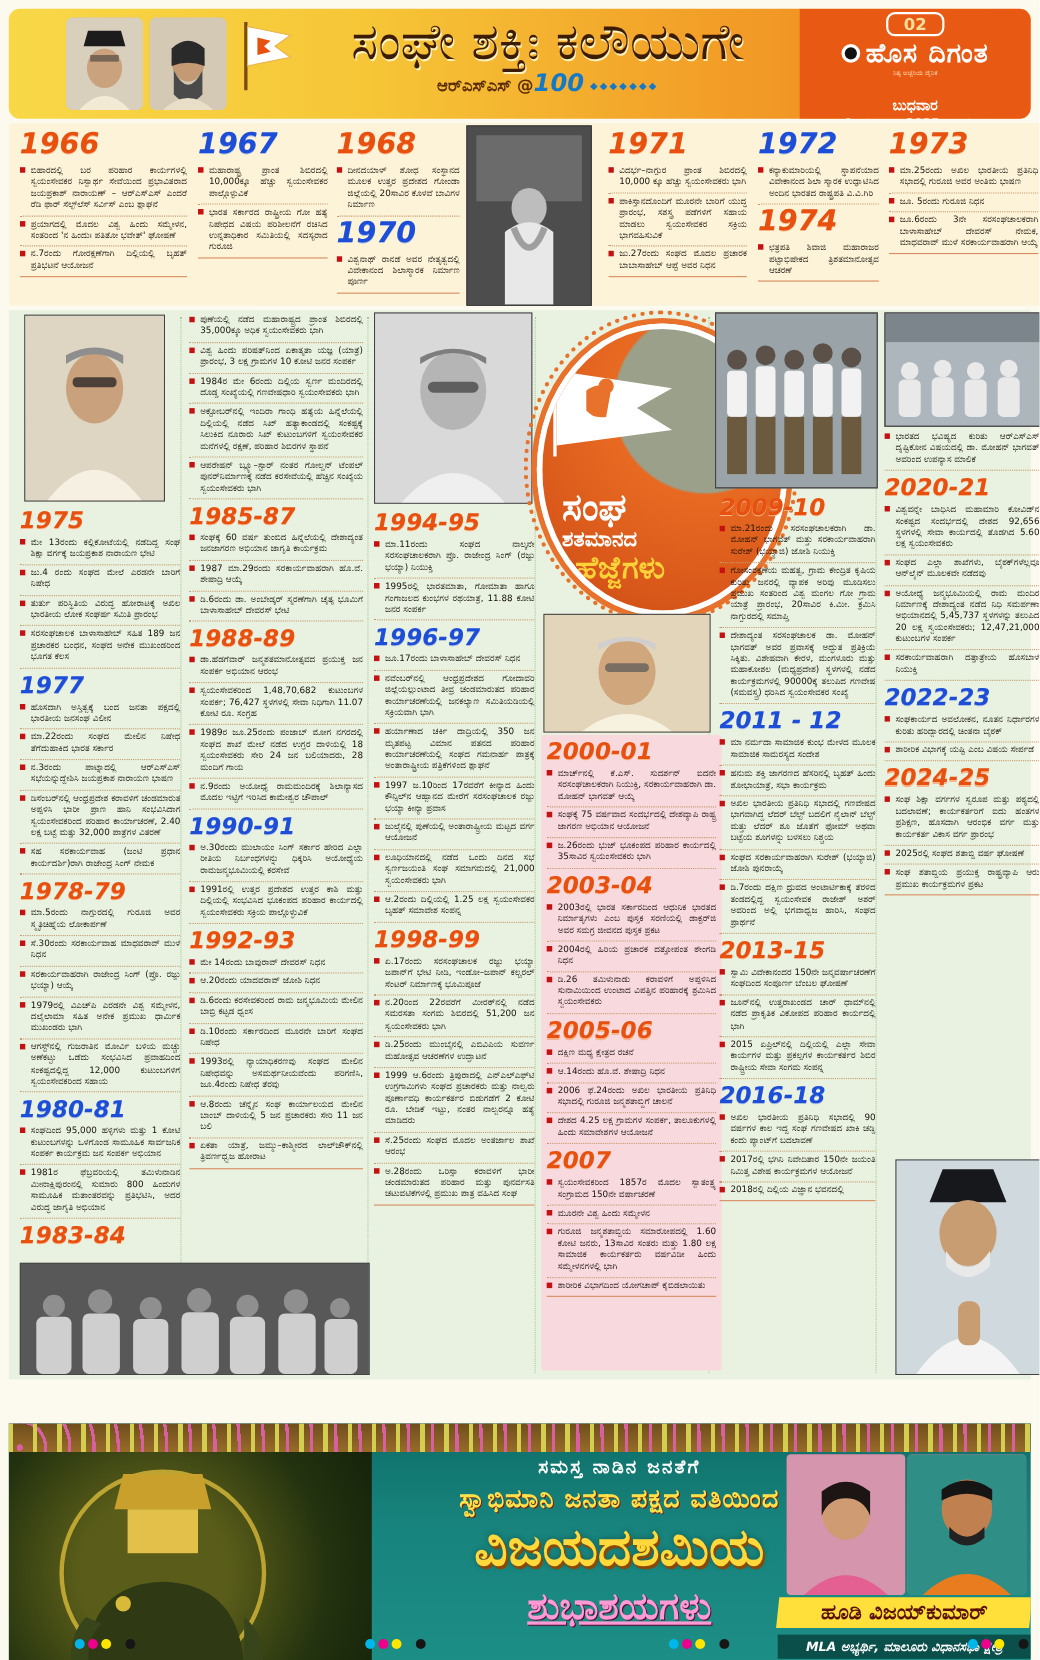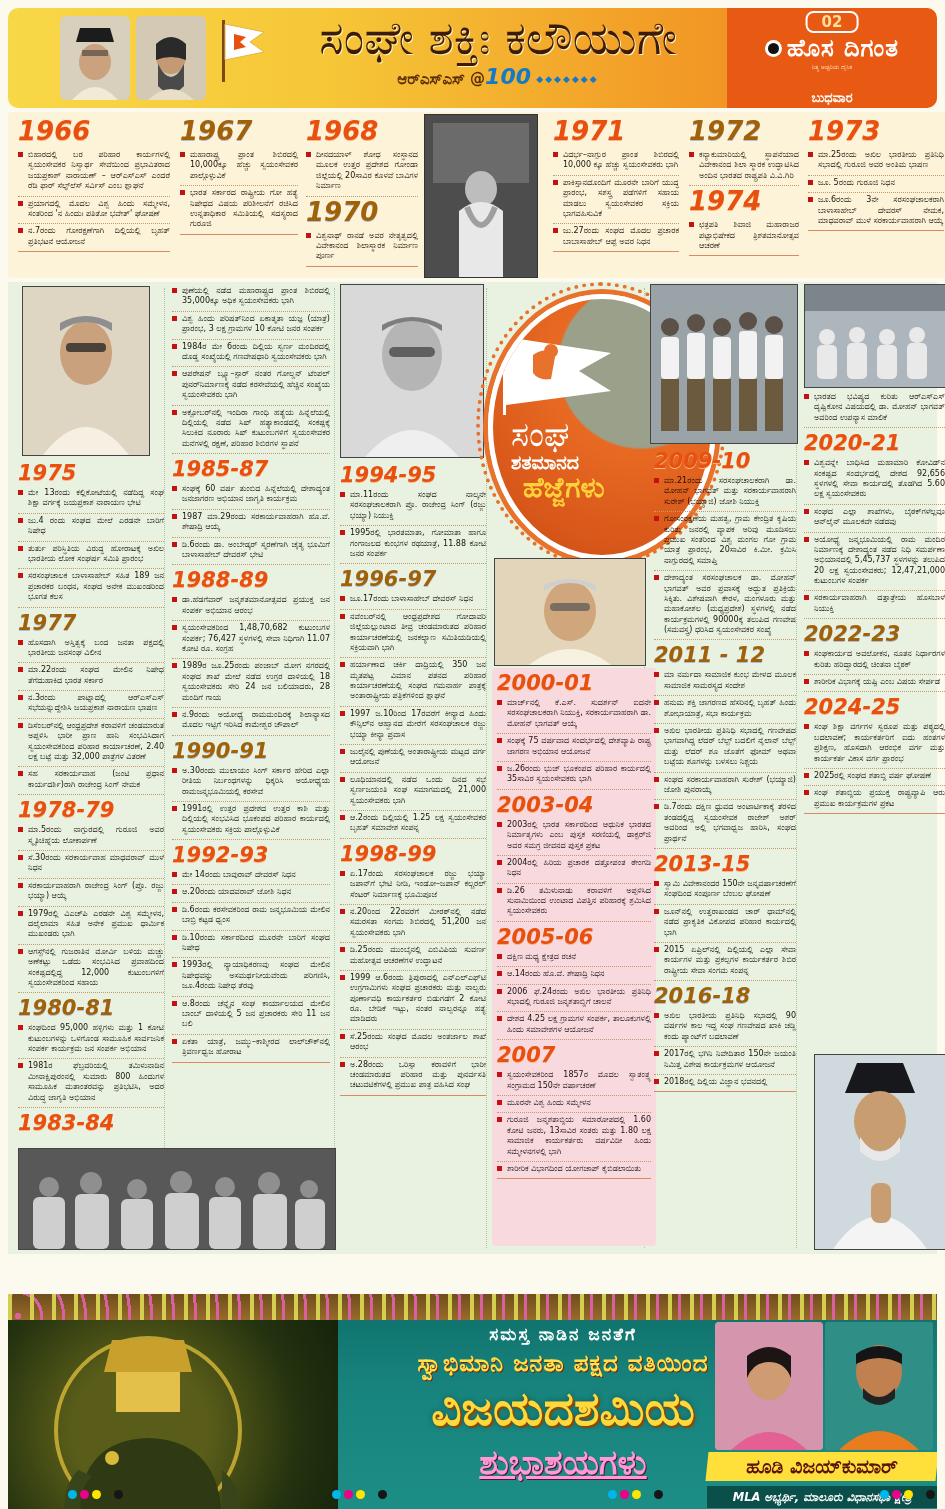--- a/index.html
+++ b/index.html
@@ -37,21 +37,21 @@
   .top-strip{position:absolute;left:8px;top:112px;width:929px;height:166px;background:#fdf3d8;
              border-radius:4px;padding-left:35px;}
   .tcol{position:absolute;top:4px;height:158px;overflow:hidden;}
   .top-photo{position:absolute;left:416px;top:2px;width:112px;height:162px;background:#555;
              border:1px solid #333;overflow:hidden;}
 
   
   .year{font-size:21px;font-weight:800;font-style:italic;margin:5px 0 2px;line-height:1;}
   .top-strip .year{font-size:26px;margin:2px 0 4px;}
   .year.orange{color:#e8500f;text-shadow:0 1px 0 #f9b48b;}
-  .year.blue{color:#a16207;text-shadow:0 1px 0 #aebde0;}
+  .year.blue{color:#1d4ed8;text-shadow:0 1px 0 #aebde0;}
   .entry{position:relative;padding:2px 0 4px 10px;border-bottom:1px dotted #c49a6c;
          font-size:8px;line-height:1.3;color:#17110b;text-align:justify;}
   .entry:last-child{border-bottom:1px solid #d98a5e;}
   .bullet-icon{position:absolute;left:0;top:4px;width:5px;height:5px;background:#c41111;}
 
   
   .main{position:absolute;left:8px;top:282px;width:929px;height:972px;background:#e9f2e0;}
   .vsep{position:absolute;top:6px;bottom:6px;width:0;border-left:1px dotted #a7c79b;}
   .mcol{position:absolute;overflow:hidden;}
   .photo{background:#777;border:1px solid #444;overflow:hidden;position:relative;}
@@ -61,21 +61,21 @@
   .pink-col{background:#f8d9de;border-radius:3px;padding:0 5px;}
 
   
   .medallion{position:absolute;left:470px;top:4px;width:240px;height:276px;}
   .med-circle{position:absolute;left:10px;top:8px;width:218px;height:256px;border-radius:50%;
               background:radial-gradient(circle at 68% 26%,#9aa089 0 34%,#e86a22 35%,#d8571a 75%,#c94d14 100%);
               border:5px solid #fff;box-shadow:0 0 0 5px #e8712b;overflow:hidden;}
   .med-ring{position:absolute;left:-2px;top:-4px;width:242px;height:278px;border-radius:50%;
             border:4px dotted #e8712b;}
   .med-text{position:absolute;left:18px;top:118px;color:#fff;line-height:1.05;}
-  .med-l1{font-size:34px;font-weight:400;}
+  .med-l1{font-size:34px;font-weight:700;margin-top:28px;}
   .med-l2{font-size:19px;font-weight:700;}
   .med-l3{font-size:28px;font-weight:800;color:#ffd23a;margin-left:12px;}
   .med-flag{position:absolute;left:6px;top:28px;}
 
   
   .ad{position:absolute;left:8px;top:1294px;width:929px;height:226px;overflow:hidden;
       background:linear-gradient(180deg,#0e6e68 0%,#17837c 40%,#1d8f87 100%);}
   .festoon{position:absolute;left:0;top:0;width:100%;height:26px;
      background:
        repeating-linear-gradient(90deg,#e9d94d 0 4px,transparent 4px 22px),
@@ -269,22 +269,22 @@
             <rect x="234" y="45" width="34" height="55" rx="6"></rect>
           <rect x="276" y="50" width="30" height="50" rx="6"></rect>
         </g>
       </svg>
     </div>
 
     <div class="mcol" style="left:164px;top:2px;width:158px;height:862px;">
         <div class="entry"><span class="bullet-icon"></span><span class="entry-text">ಪುಣೆಯಲ್ಲಿ ನಡೆದ ಮಹಾರಾಷ್ಟ್ರದ ಪ್ರಾಂತ ಶಿಬಿರದಲ್ಲಿ 35,000ಕ್ಕೂ ಅಧಿಕ ಸ್ವಯಂಸೇವಕರು ಭಾಗಿ</span></div>
         <div class="entry"><span class="bullet-icon"></span><span class="entry-text">ವಿಶ್ವ ಹಿಂದು ಪರಿಷತ್‌ನಿಂದ ಏಕಾತ್ಮತಾ ಯಜ್ಞ (ಯಾತ್ರೆ) ಪ್ರಾರಂಭ, 3 ಲಕ್ಷ ಗ್ರಾಮಗಳ 10 ಕೋಟಿ ಜನರ ಸಂಪರ್ಕ</span></div>
         <div class="entry"><span class="bullet-icon"></span><span class="entry-text">1984ರ ಮೇ 6ರಂದು ದಿಲ್ಲಿಯ ಸ್ವರ್ಣ ಮಂದಿರದಲ್ಲಿ ದೊಡ್ಡ ಸಂಖ್ಯೆಯಲ್ಲಿ ಗಣವೇಷಧಾರಿ ಸ್ವಯಂಸೇವಕರು ಭಾಗಿ</span></div>
+        <div class="entry"><span class="bullet-icon"></span><span class="entry-text">ಅಕ್ಟೋಬರ್‌ನಲ್ಲಿ ಇಂದಿರಾ ಗಾಂಧಿ ಹತ್ಯೆಯ ಹಿನ್ನೆಲೆಯಲ್ಲಿ ದಿಲ್ಲಿಯಲ್ಲಿ ನಡೆದ ಸಿಖ್ ಹತ್ಯಾಕಾಂಡದಲ್ಲಿ ಸಂಕಷ್ಟಕ್ಕೆ ಸಿಲುಕಿದ ನೂರಾರು ಸಿಖ್ ಕುಟುಂಬಗಳಿಗೆ ಸ್ವಯಂಸೇವಕರ ಮನೆಗಳಲ್ಲಿ ರಕ್ಷಣೆ, ಪರಿಹಾರ ಶಿಬಿರಗಳ ಸ್ಥಾಪನೆ</span></div>
         <div class="entry"><span class="bullet-icon"></span><span class="entry-text">ಆಪರೇಷನ್ ಬ್ಲ್ಯೂ–ಸ್ಟಾರ್ ನಂತರ ಗೋಲ್ಡನ್ ಟೆಂಪಲ್ ಪುನರ್‌ನಿರ್ಮಾಣಕ್ಕೆ ನಡೆದ ಕರಸೇವೆಯಲ್ಲಿ ಹೆಚ್ಚಿನ ಸಂಖ್ಯೆಯ ಸ್ವಯಂಸೇವಕರು ಭಾಗಿ</span></div>
-        <div class="entry"><span class="bullet-icon"></span><span class="entry-text">ಅಕ್ಟೋಬರ್‌ನಲ್ಲಿ ಇಂದಿರಾ ಗಾಂಧಿ ಹತ್ಯೆಯ ಹಿನ್ನೆಲೆಯಲ್ಲಿ ದಿಲ್ಲಿಯಲ್ಲಿ ನಡೆದ ಸಿಖ್ ಹತ್ಯಾಕಾಂಡದಲ್ಲಿ ಸಂಕಷ್ಟಕ್ಕೆ ಸಿಲುಕಿದ ನೂರಾರು ಸಿಖ್ ಕುಟುಂಬಗಳಿಗೆ ಸ್ವಯಂಸೇವಕರ ಮನೆಗಳಲ್ಲಿ ರಕ್ಷಣೆ, ಪರಿಹಾರ ಶಿಬಿರಗಳ ಸ್ಥಾಪನೆ</span></div>
         <div class="year orange">1985-87</div>
         <div class="entry"><span class="bullet-icon"></span><span class="entry-text">ಸಂಘಕ್ಕೆ 60 ವರ್ಷ ತುಂಬಿದ ಹಿನ್ನೆಲೆಯಲ್ಲಿ ದೇಶಾದ್ಯಂತ ಜನಜಾಗರಣ ಅಭಿಯಾನ ಜಾಗೃತಿ ಕಾರ್ಯಕ್ರಮ</span></div>
         <div class="entry"><span class="bullet-icon"></span><span class="entry-text">1987 ಮಾ.29ರಂದು ಸರಕಾರ್ಯವಾಹರಾಗಿ ಹೊ.ವೆ. ಶೇಷಾದ್ರಿ ಆಯ್ಕೆ</span></div>
         <div class="entry"><span class="bullet-icon"></span><span class="entry-text">ಡಿ.6ರಂದು ಡಾ. ಅಂಬೇಡ್ಕರ್ ಸ್ಮರಣೆಗಾಗಿ ಚೈತ್ಯ ಭೂಮಿಗೆ ಬಾಳಾಸಾಹೇಬ್ ದೇವರಸ್ ಭೇಟಿ</span></div>
         <div class="year orange">1988-89</div>
         <div class="entry"><span class="bullet-icon"></span><span class="entry-text">ಡಾ.ಹೆಡಗೆವಾರ್ ಜನ್ಮಶತಮಾನೋತ್ಸವದ ಪ್ರಯುಕ್ತ ಜನ ಸಂಪರ್ಕ ಅಭಿಯಾನ ಆರಂಭ</span></div>
         <div class="entry"><span class="bullet-icon"></span><span class="entry-text">ಸ್ವಯಂಸೇವಕರಿಂದ 1,48,70,682 ಕುಟುಂಬಗಳ ಸಂಪರ್ಕ; 76,427 ಸ್ಥಳಗಳಲ್ಲಿ ಸೇವಾ ನಿಧಿಗಾಗಿ 11.07 ಕೋಟಿ ರೂ. ಸಂಗ್ರಹ</span></div>
         <div class="entry"><span class="bullet-icon"></span><span class="entry-text">1989ರ ಜೂ.25ರಂದು ಪಂಜಾಬ್ ಮೋಗ ನಗರದಲ್ಲಿ ಸಂಘದ ಶಾಖೆ ಮೇಲೆ ನಡೆದ ಉಗ್ರರ ದಾಳಿಯಲ್ಲಿ 18 ಸ್ವಯಂಸೇವಕರು ಸೇರಿ 24 ಜನ ಬಲಿಯಾದರು, 28 ಮಂದಿಗೆ ಗಾಯ</span></div>
         <div class="entry"><span class="bullet-icon"></span><span class="entry-text">ನ.9ರಂದು ಅಯೋಧ್ಯೆ ರಾಮಮಂದಿರಕ್ಕೆ ಶಿಲಾನ್ಯಾಸದ ಮೊದಲ ಇಟ್ಟಿಗೆ ಇರಿಸಿದ ಕಾಮೇಶ್ವರ ಚೌಪಾಲ್</span></div>
         <div class="year blue">1990-91</div>

